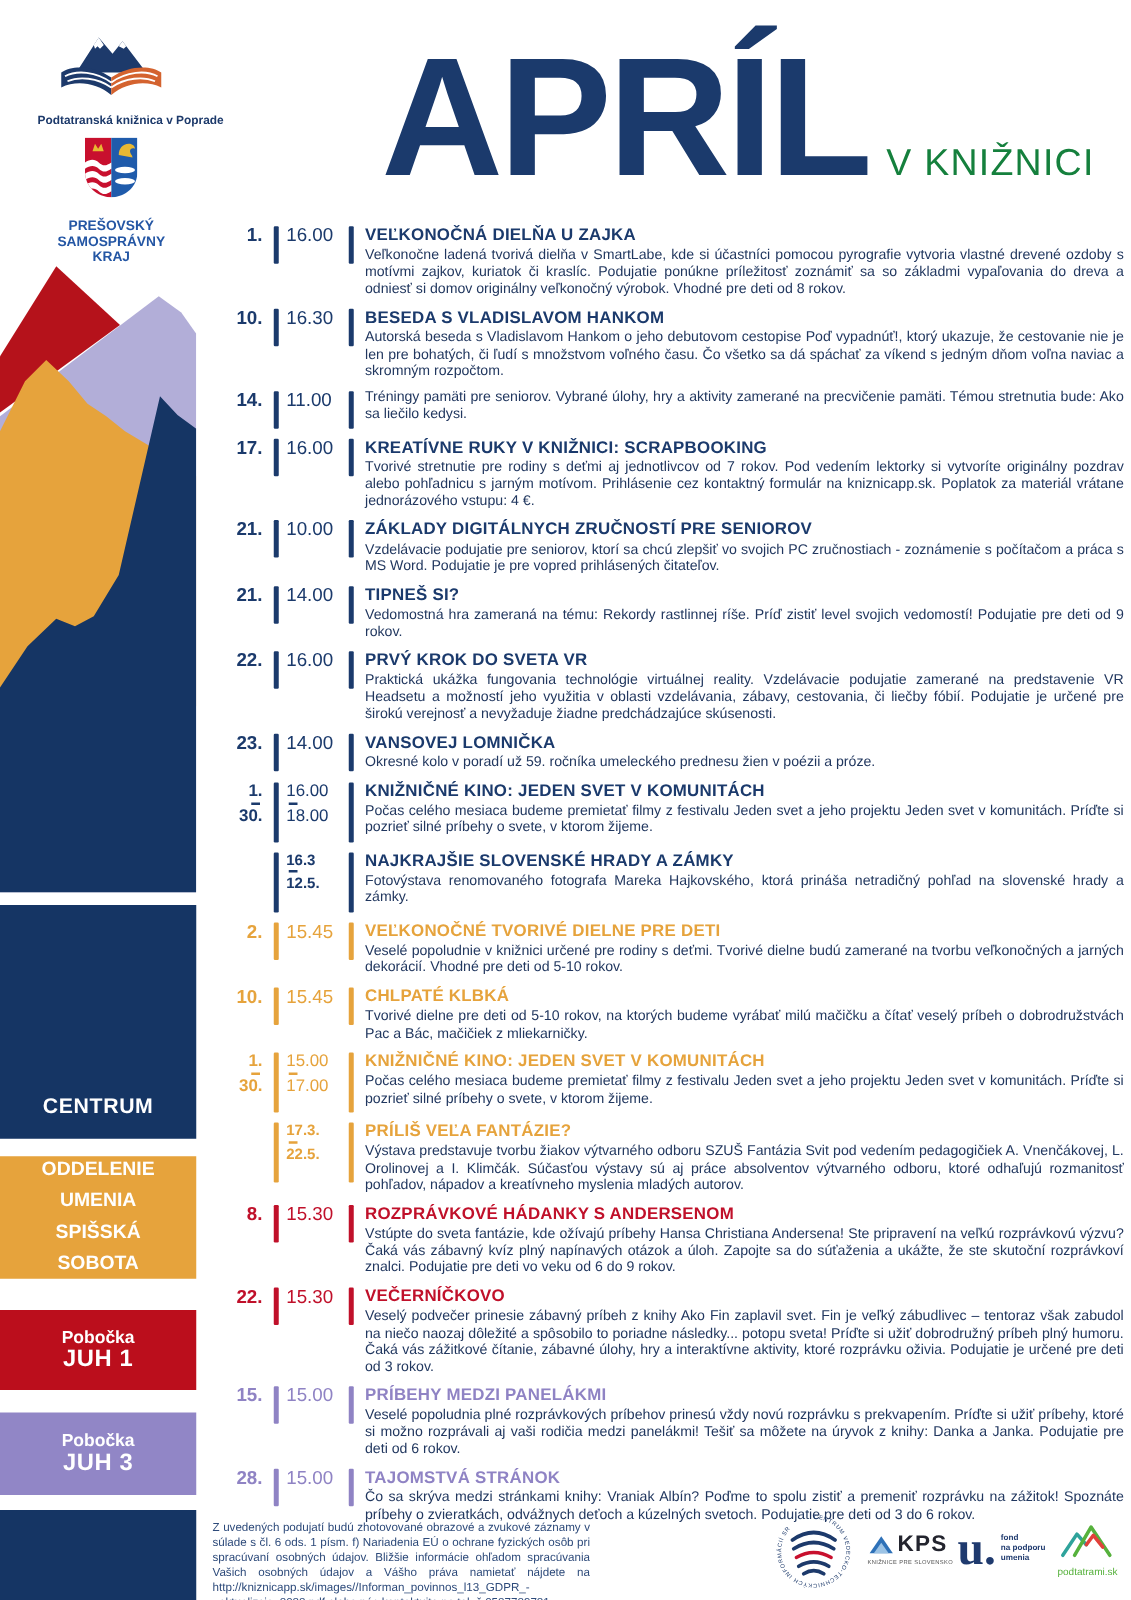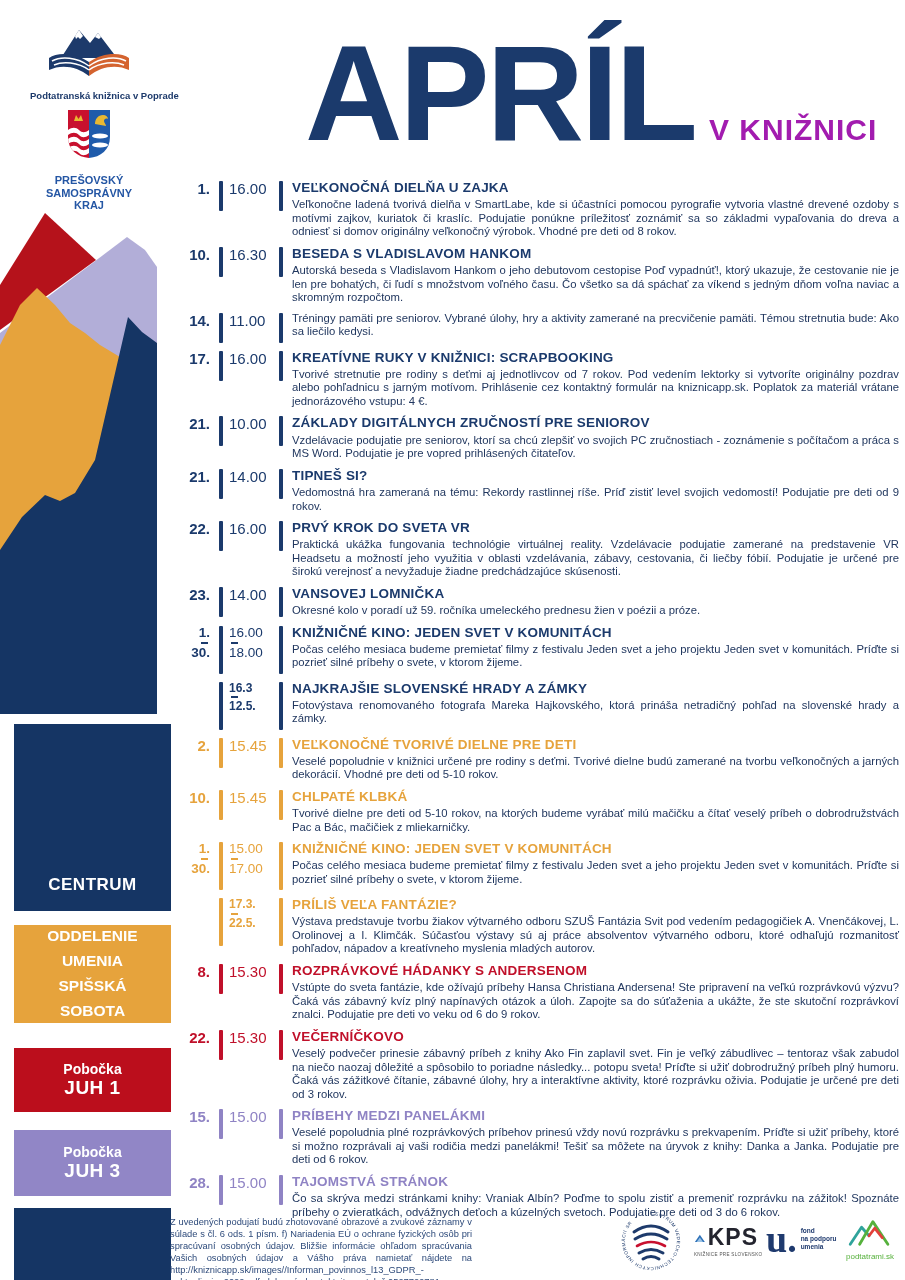--- a/index.html
+++ b/index.html
@@ -3,31 +3,31 @@
 <meta charset="utf-8">
 <style>
   html,body{margin:0;padding:0;background:#e8e8e8;}
   .page{position:relative;width:905px;height:1280px;background:#fff;overflow:hidden;
         font-family:"Liberation Sans","DejaVu Sans",sans-serif;}
 
   
   .header{position:absolute;left:170px;top:26px;width:730px;display:flex;
           align-items:baseline;gap:14px;padding-left:135px;box-sizing:border-box;}
   .title{font-size:135px;font-weight:bold;color:#1b3a6c;letter-spacing:-3px;line-height:1;}
-  .subtitle{font-size:30px;font-weight:bold;color:#a21caf;letter-spacing:1px;}
+  .subtitle{font-size:30px;font-weight:normal;color:#15803d;letter-spacing:1px;}
 
   
   .lib-logo{position:absolute;left:30px;top:24px;width:118px;text-align:center;}
   .lib-caption{font-size:9.5px;font-weight:bold;color:#1d3a6b;margin-top:2px;white-space:nowrap;}
   .psk-logo{position:absolute;left:30px;top:108px;width:118px;text-align:center;}
   .psk-caption{font-size:11px;font-weight:bold;color:#2456a4;line-height:1.15;margin-top:10px;}
 
   
   .mountains{position:absolute;left:0;top:205px;}
-  .block{position:absolute;left:14px;width:157px;color:#fff;text-align:center;box-sizing:border-box;}
+  .block{position:absolute;left:0;width:157px;color:#fff;text-align:center;box-sizing:border-box;}
   .blk-centrum{top:724px;height:187px;background:#153564;}
   .blk-centrum .lbl{position:absolute;bottom:16px;width:100%;font-size:17px;font-weight:bold;letter-spacing:.5px;}
   .blk-umenia{top:925px;height:98px;background:#e6a33c;display:flex;flex-direction:column;
               justify-content:center;font-size:15.5px;font-weight:bold;line-height:1.6;}
   .blk-juh1{top:1048px;height:64px;background:#bb0e1c;display:flex;flex-direction:column;justify-content:center;}
   .blk-juh3{top:1130px;height:66px;background:#9186c6;display:flex;flex-direction:column;justify-content:center;}
   .blk-bottom{top:1208px;height:72px;background:#153564;}
   .pref{font-size:14px;font-weight:bold;}
   .big{font-size:19px;font-weight:bold;letter-spacing:.5px;}
 
@@ -58,21 +58,21 @@
   .exhibit .t1,.exhibit .t2{font-size:12px;font-weight:bold;}
 
   
   .gdpr{position:absolute;left:170px;top:1216px;width:302px;font-size:9.3px;line-height:1.3;
         color:#2d4a7a;}
   .gdpr p{margin:0;text-align:justify;}
   .flogo{position:absolute;}
   .cvti{left:620px;top:1210px;}
   .kps{left:694px;top:1224px;width:64px;text-align:center;}
   .kps-row{display:flex;align-items:center;justify-content:center;gap:2px;}
-  .kps-abbr{font-size:23px;font-weight:bold;color:#23242e;letter-spacing:1px;}
+  .kps-abbr{font-size:18px;font-weight:bold;color:#23242e;letter-spacing:1px;}
   .kps-cap{font-size:4.6px;color:#555;letter-spacing:.3px;margin-top:1px;white-space:nowrap;}
   .fpu{left:766px;top:1222px;display:flex;align-items:center;gap:4px;}
   .fpu-mark{font-family:"Liberation Serif","DejaVu Serif",serif;font-size:38px;font-weight:bold;
             color:#1f3a6e;line-height:.9;}
   .fpu-lines{font-size:6.5px;font-weight:bold;color:#1f3a6e;line-height:1.25;}
   .podt{left:842px;top:1216px;width:56px;text-align:center;}
   .podt-cap{font-size:8px;font-weight:normal;color:#56b13c;margin-top:0;white-space:nowrap;}
 </style>
 </head>
 <body>

